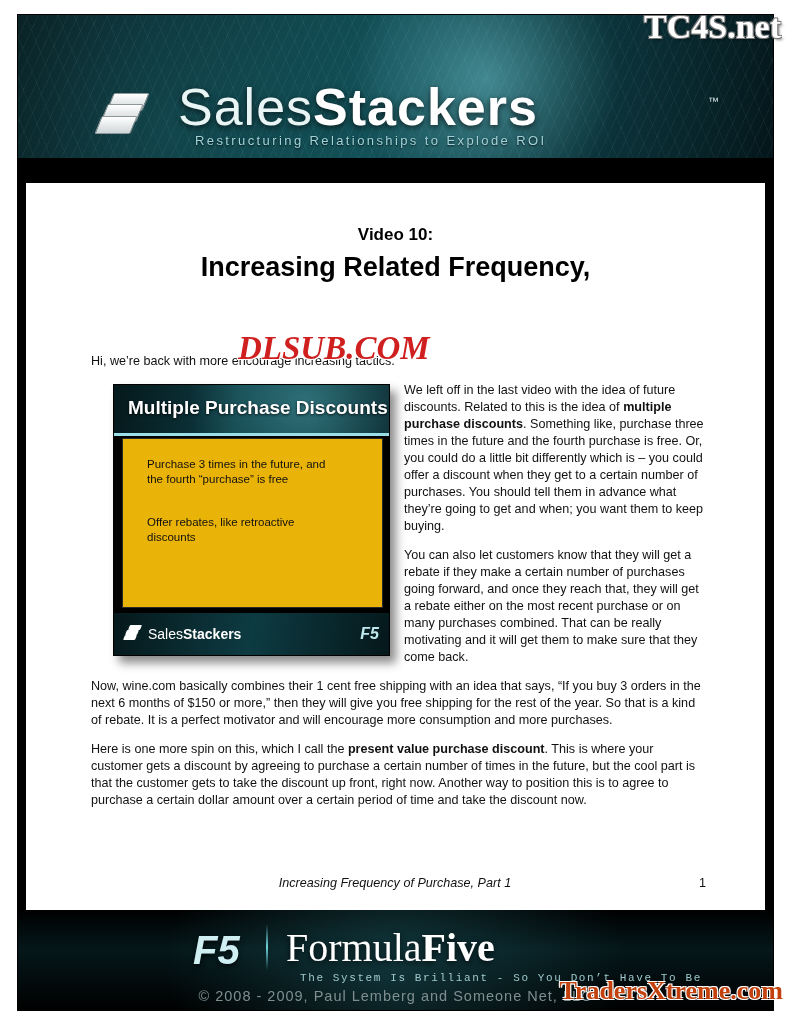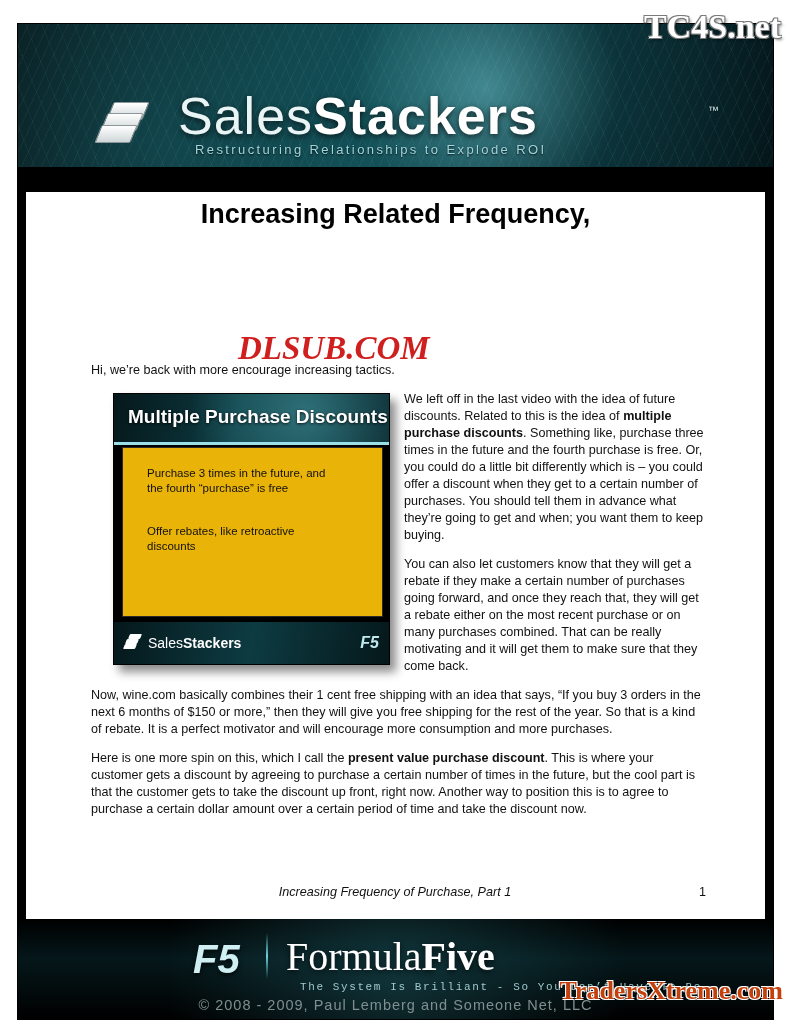--- a/index.html
+++ b/index.html
@@ -35,21 +35,21 @@
       -1px  1px 0 #7a7a7a, 1px  1px 0 #7a7a7a,
       2px 2px 3px rgba(0,0,0,.5);
     letter-spacing: 0px;
     z-index: 40;
   }
 
   
   .doc {
     position: absolute;
     left: 18px;
-    top: 24px;
+    top: 15px;
     width: 755px;
     height: 995px;
     background: #000000;
     box-shadow: 0 0 0 1px #000;
   }
 
   
   .banner {
     position: absolute;
     left: 0; top: 0;
@@ -335,20 +335,21 @@
       </div>
       <div class="banner-title">
         <span class="thin">Sales</span><span class="bold">Stackers</span>
       </div>
       <div class="banner-tm">™</div>
       <div class="banner-sub">Restructuring Relationships to Explode ROI</div>
     </div>
 
     <div class="sheet">
 
+      <div class="video-label">Video 10:</div>
       <div class="doc-title">
         <div>Increasing Related Frequency,</div>
       </div>
 
       <div class="body-wrap clearfix">
 
         <p>Hi, we’re back with more encourage increasing tactics.</p>
 
         <div class="slide">
           <div class="slide-head">

